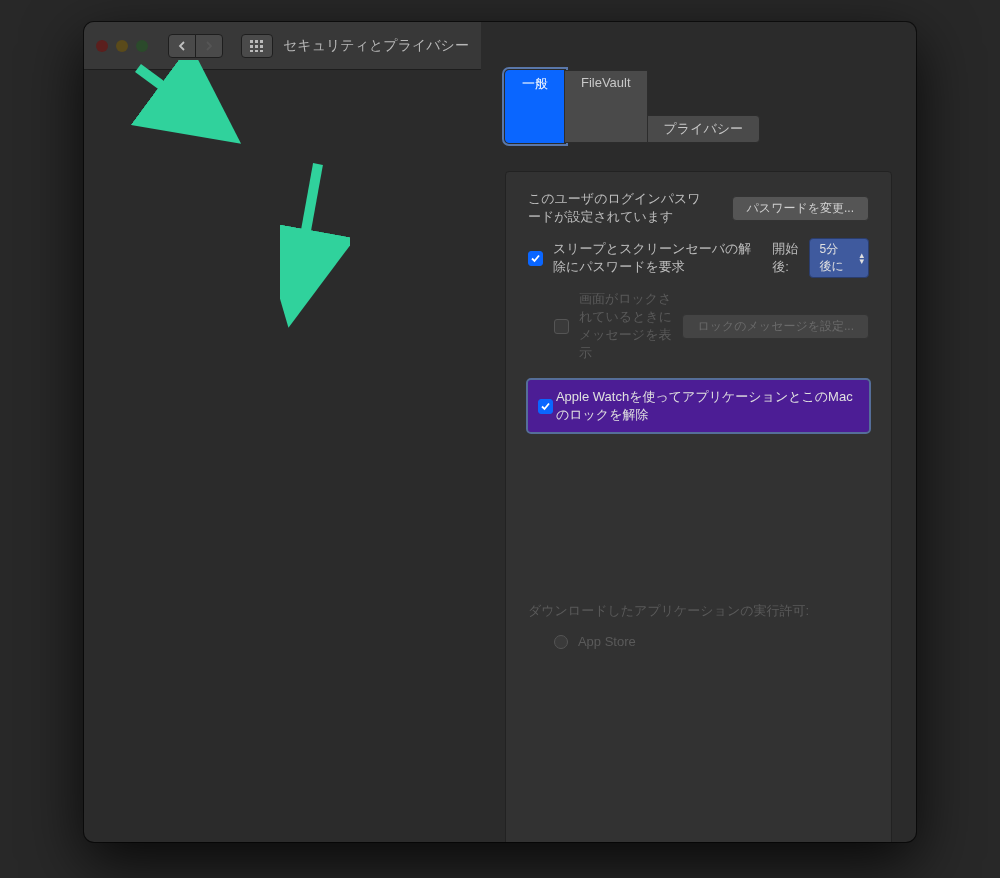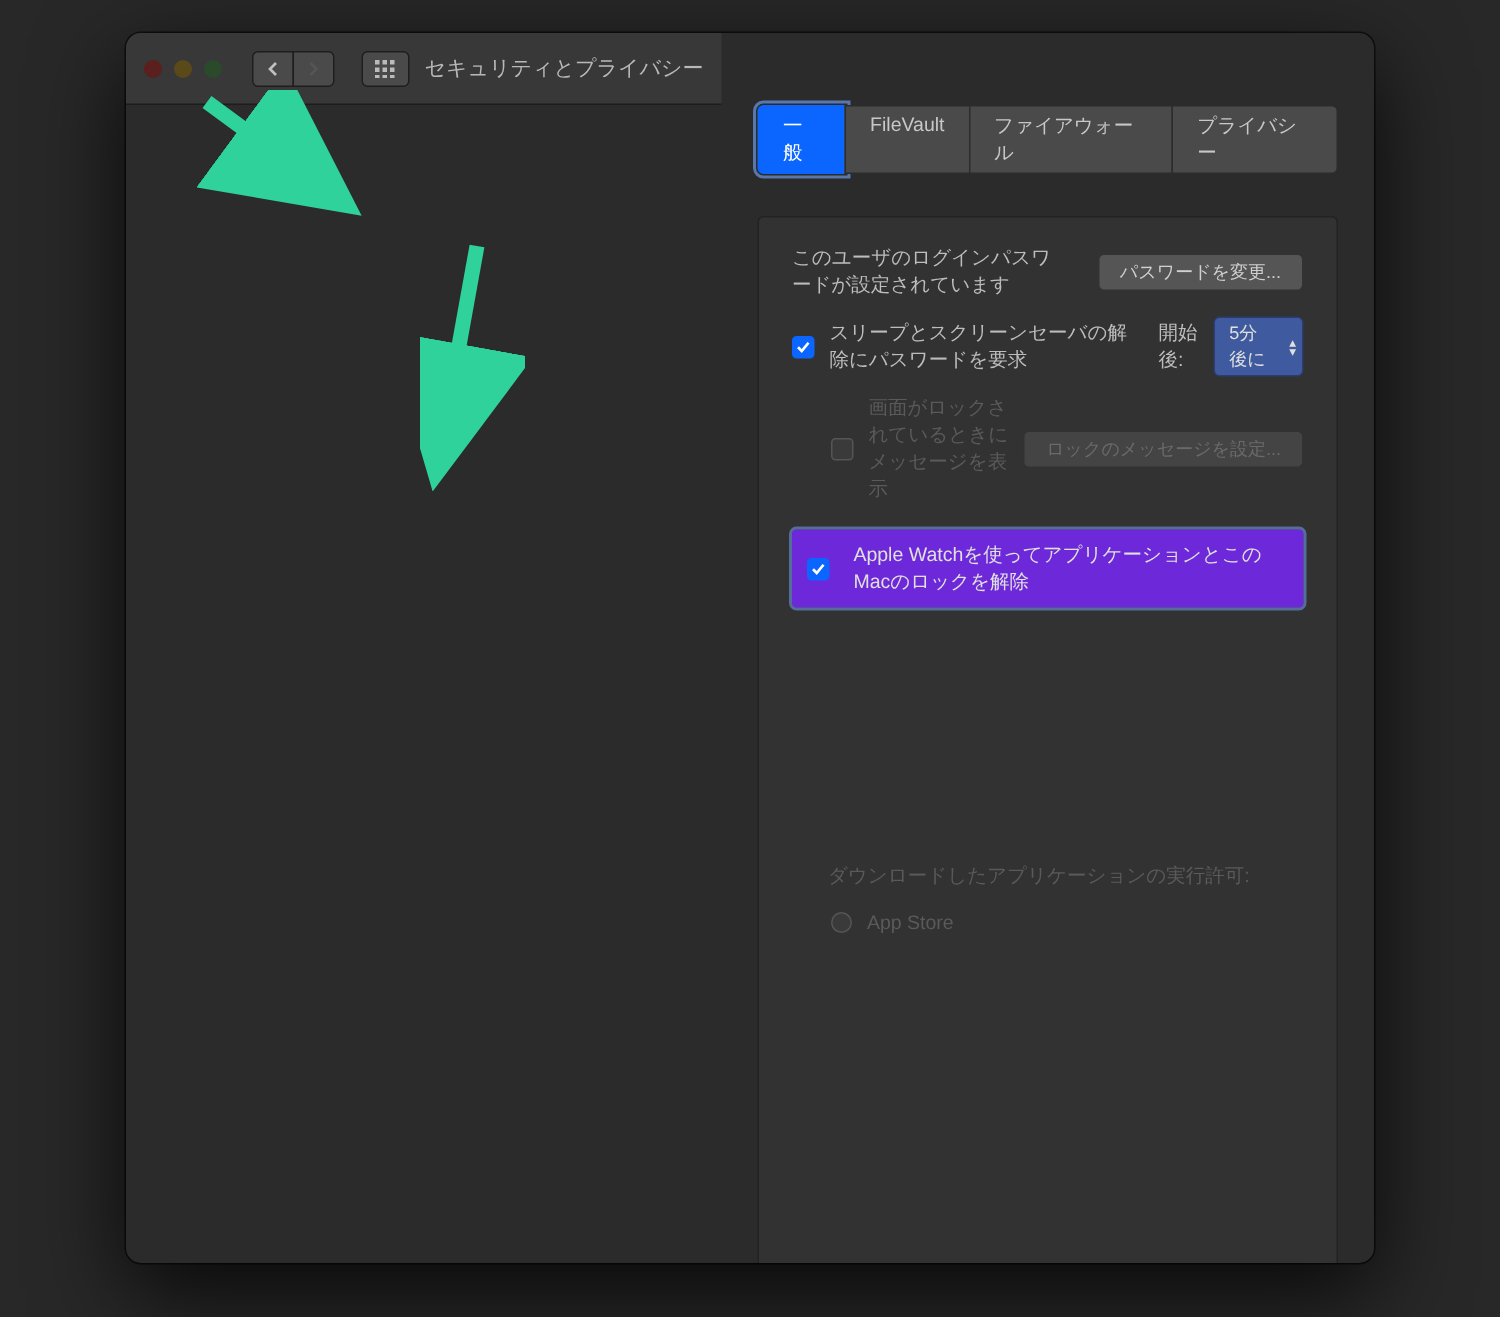--- a/index.html
+++ b/index.html
@@ -118,21 +118,21 @@
     margin-left: -1px;
   }
   .tab.active {
     background: #0a66ff;
     color: #fff;
     border-color: #0a66ff;
     outline: 2px solid rgba(120,170,255,0.6);
     outline-offset: 1px;
   }
   .tab:first-child { border-radius: 4px 0 0 4px; margin-left:0; }
-  .tab:last-child  { border-radius: 0 4px 4px 0; }
+  .tab:last-child  { border-radius: 0 4px 4px 0; margin-top: 45px; }
 
   .panel {
     background: #323232;
     border: 1px solid #222;
     border-radius: 4px;
     padding: 18px 22px 360px 22px;
     position: relative;
   }
   .row {
     display: flex;
@@ -186,26 +186,26 @@
   }
   .select .arrows {
     position: absolute;
     right: 4px; top: 50%;
     transform: translateY(-50%);
     display:flex; flex-direction:column; line-height:6px;
     font-size: 9px;
   }
 
   .highlight {
-    background: #6d28d9;
+    background: #4c1d95;
     border-radius: 3px;
     padding: 8px 10px;
     display: inline-flex;
     align-items: center;
-    gap: 16px;
+    gap: 3px;
     outline: 2px solid rgba(120,170,255,0.5);
     outline-offset: 0;
   }
 
   .section-gap { height: 170px; }
 
   .radio {
     width: 14px; height: 14px; border-radius:50%;
     border: 1px solid #555;
     background: #3a3a3a;
@@ -263,21 +263,20 @@
           <rect x="10" y="10" width="3" height="2" fill="#bbb"></rect>
       </svg>
     </div>
     <div class="title">セキュリティとプライバシー</div>
   </div>
 
   <div class="body">
     <div class="tabbar">
       <div class="tab active">一般</div>
       <div class="tab">FileVault</div>
-      <div class="tab">ファイアウォール</div>
       <div class="tab">プライバシー</div>
     </div>
 
     <div class="panel">
 
       <div class="row">
         <span>このユーザのログインパスワードが設定されています</span>
         <span style="flex:0 0 10px"></span>
         <div class="btn">パスワードを変更...</div>
       </div>
@@ -311,21 +310,21 @@
         <div class="checkbox checked">
           <svg width="11" height="11" viewBox="0 0 11 11">
               <path d="M2 5.5 L4.5 8 L9 2.5" stroke="#fff" stroke-width="1.8" fill="none"></path>
             </svg>
         </div>
         <span style="color:#e0e0e0">Apple Watchを使ってアプリケーションとこのMacのロックを解除</span>
       </div>
 
       <div class="section-gap"></div>
 
-      <div class="row dim" style="margin-bottom:14px;margin-left:24px;">
+      <div class="row dim" style="margin-bottom:14px;">
         <span>ダウンロードしたアプリケーションの実行許可:</span>
       </div>
       <div class="row dim row-indent">
         <div class="radio"></div>
         <span>App Store</span>
       </div>
 
     </div>
   </div>
 

